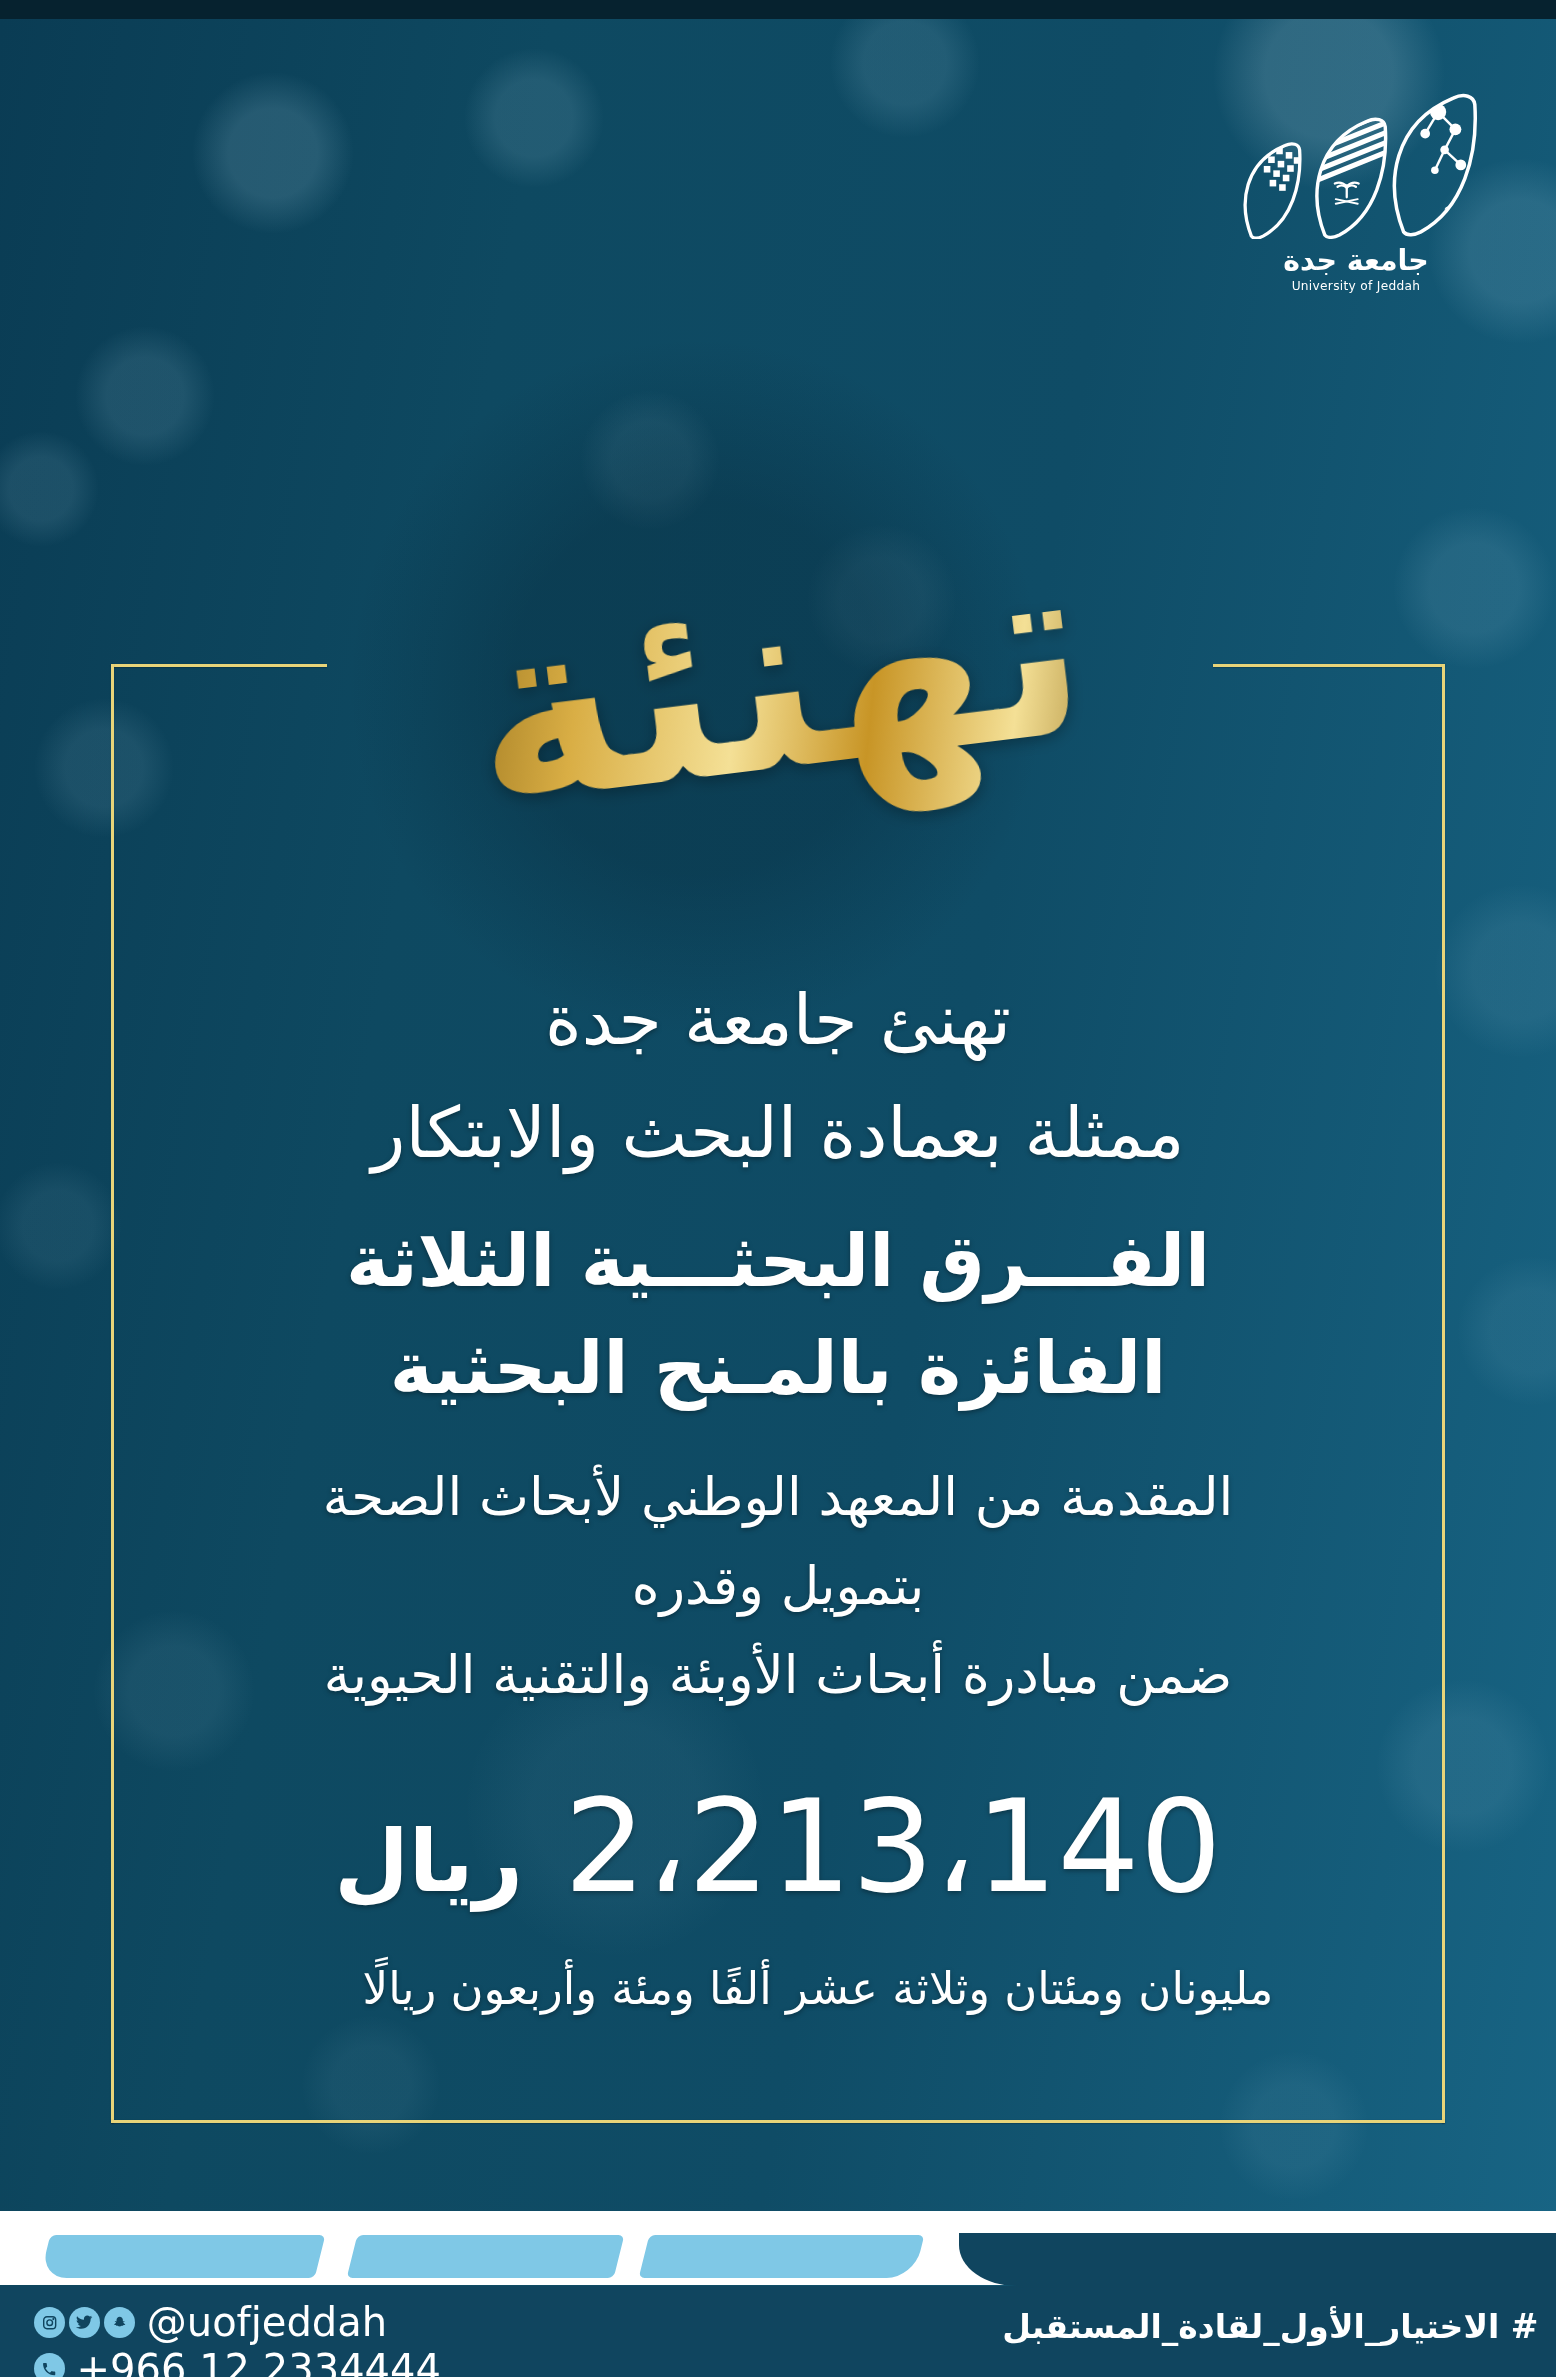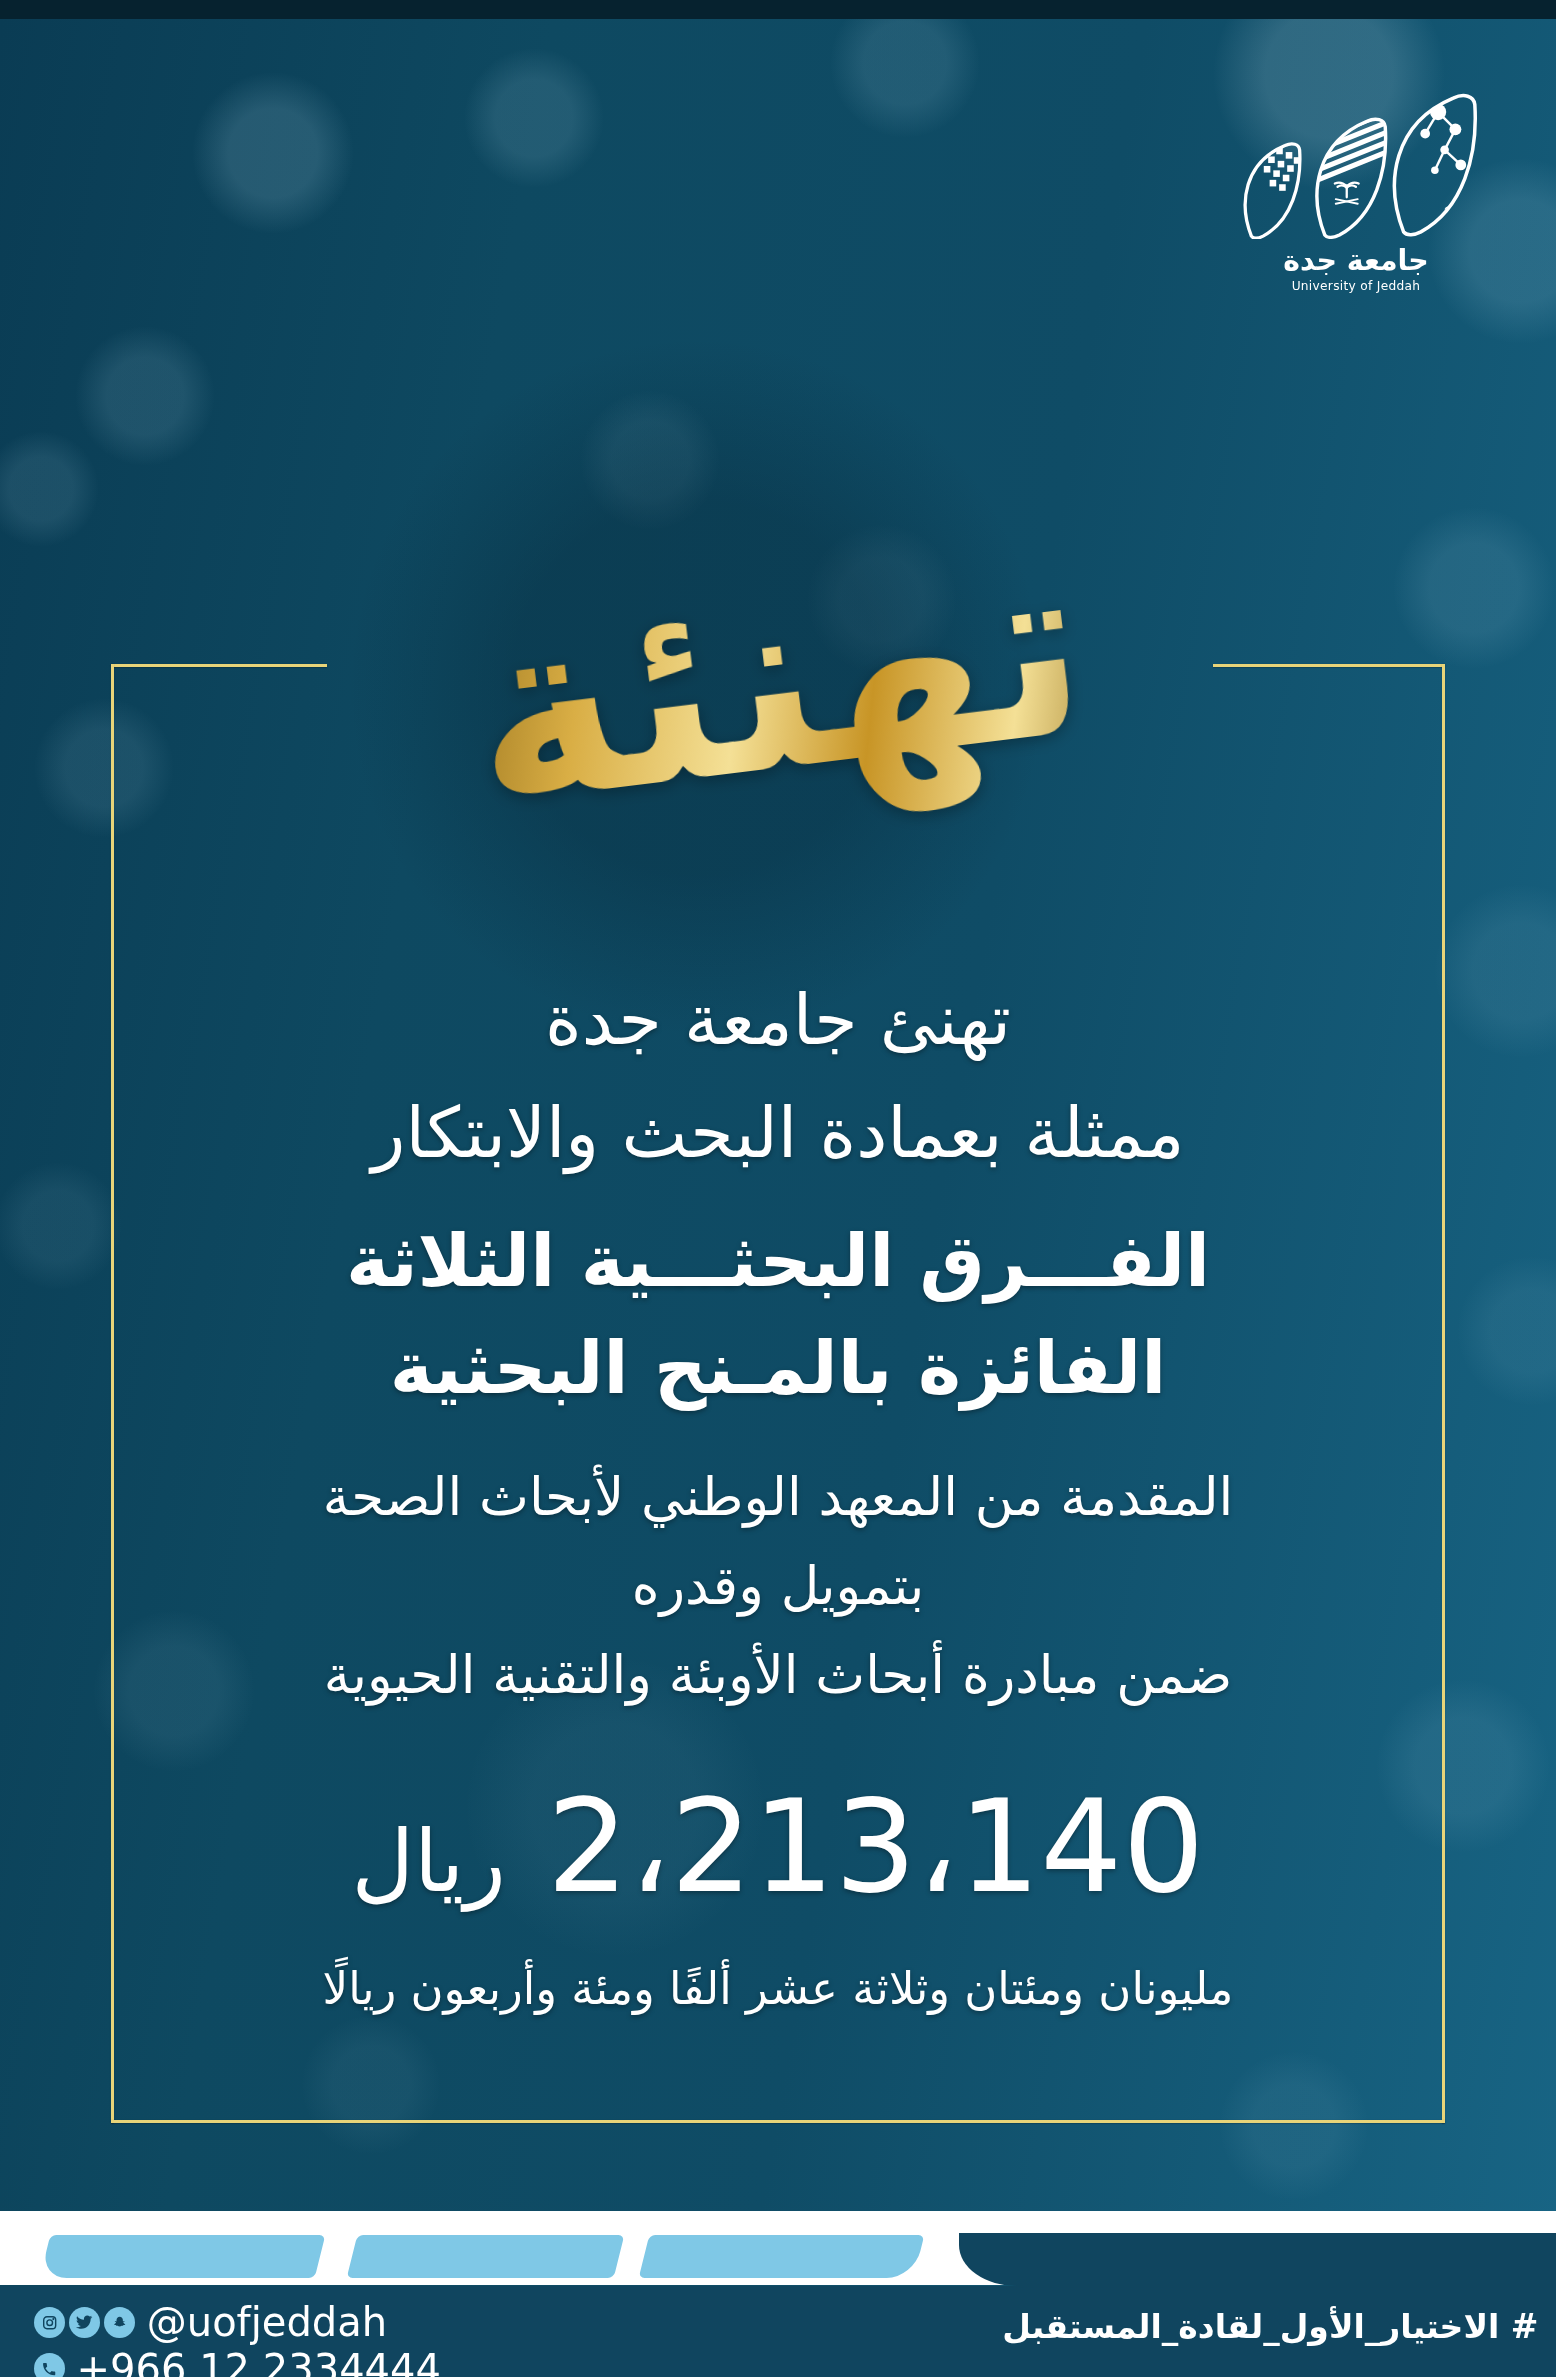--- a/index.html
+++ b/index.html
@@ -58,22 +58,22 @@
       -webkit-background-clip:text;background-clip:text;color:transparent;}
   }
   
   .cblock{position:absolute;left:111px;width:1334px;text-align:center;color:var(--text-white);
     z-index:2;direction:rtl;text-shadow:0 2.3px 5.8px rgba(0,0,0,.35);}
   .congrats{top:945px;font-size:70px;line-height:1.62;}
   .highlight{top:1189px;font-size:73px;font-weight:bold;line-height:1.46;}
   .details{top:1433px;font-size:53px;line-height:1.68;}
   .amount{top:1752px;display:flex;align-items:baseline;justify-content:center;gap:41px;}
   .amount .num{font-size:129px;font-weight:normal;letter-spacing:-2.9px;}
-  .amount .cur{font-size:86px;font-weight:normal;}
-  .words{top:1943px;font-size:45px;}
+  .amount .cur{font-size:86px;font-weight:bold;}
+  .words{top:1943px;font-size:45px;padding-left:40px;}
   
   .band-white{position:absolute;left:0;right:0;top:2192px;height:74px;background:#fff;z-index:5;}
   .ribbon{position:absolute;top:2216px;height:43px;background:var(--light-blue);
     transform:skewX(-14deg);border-radius:5.8px;z-index:6;}
   .ribbon.r1{left:45px;width:275px;border-bottom-left-radius:27px;}
   .ribbon.r2{left:352px;width:267px;}
   .ribbon.r3{left:644px;width:275px;border-bottom-right-radius:27px;}
   .band-step{position:absolute;left:959px;right:0;top:2214px;height:53px;
     background:var(--footer-navy);border-bottom-left-radius:58px 41px;z-index:6;}
   

